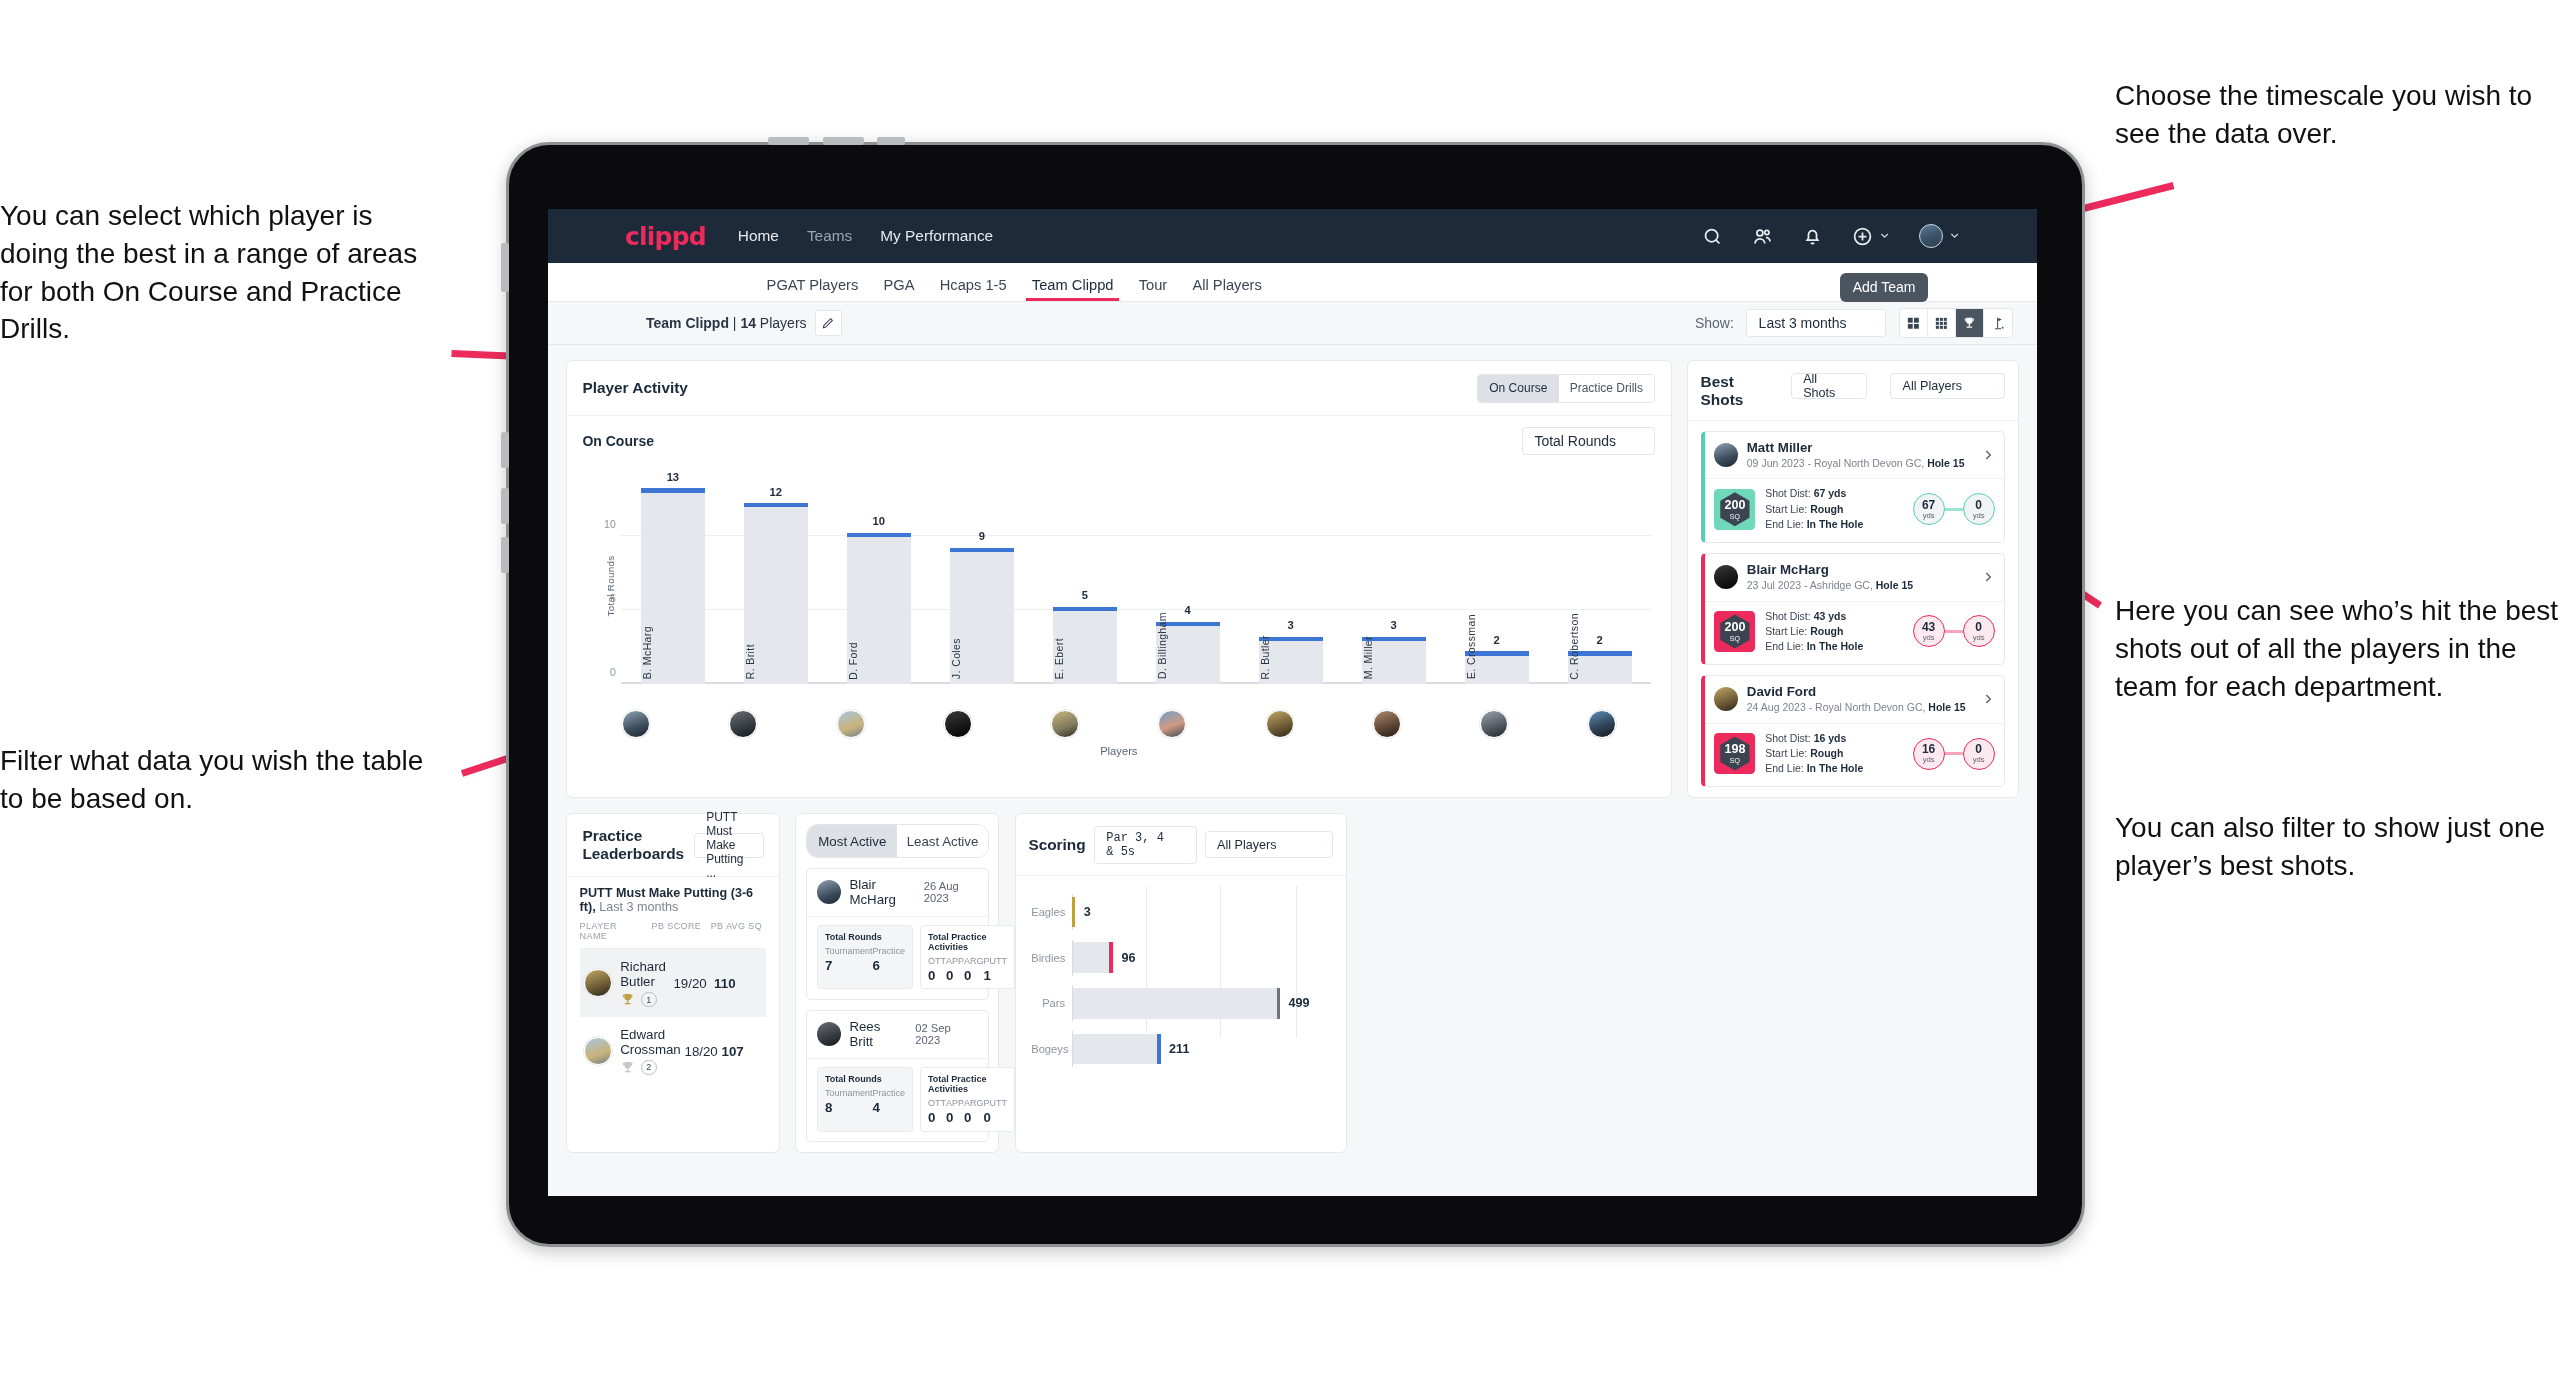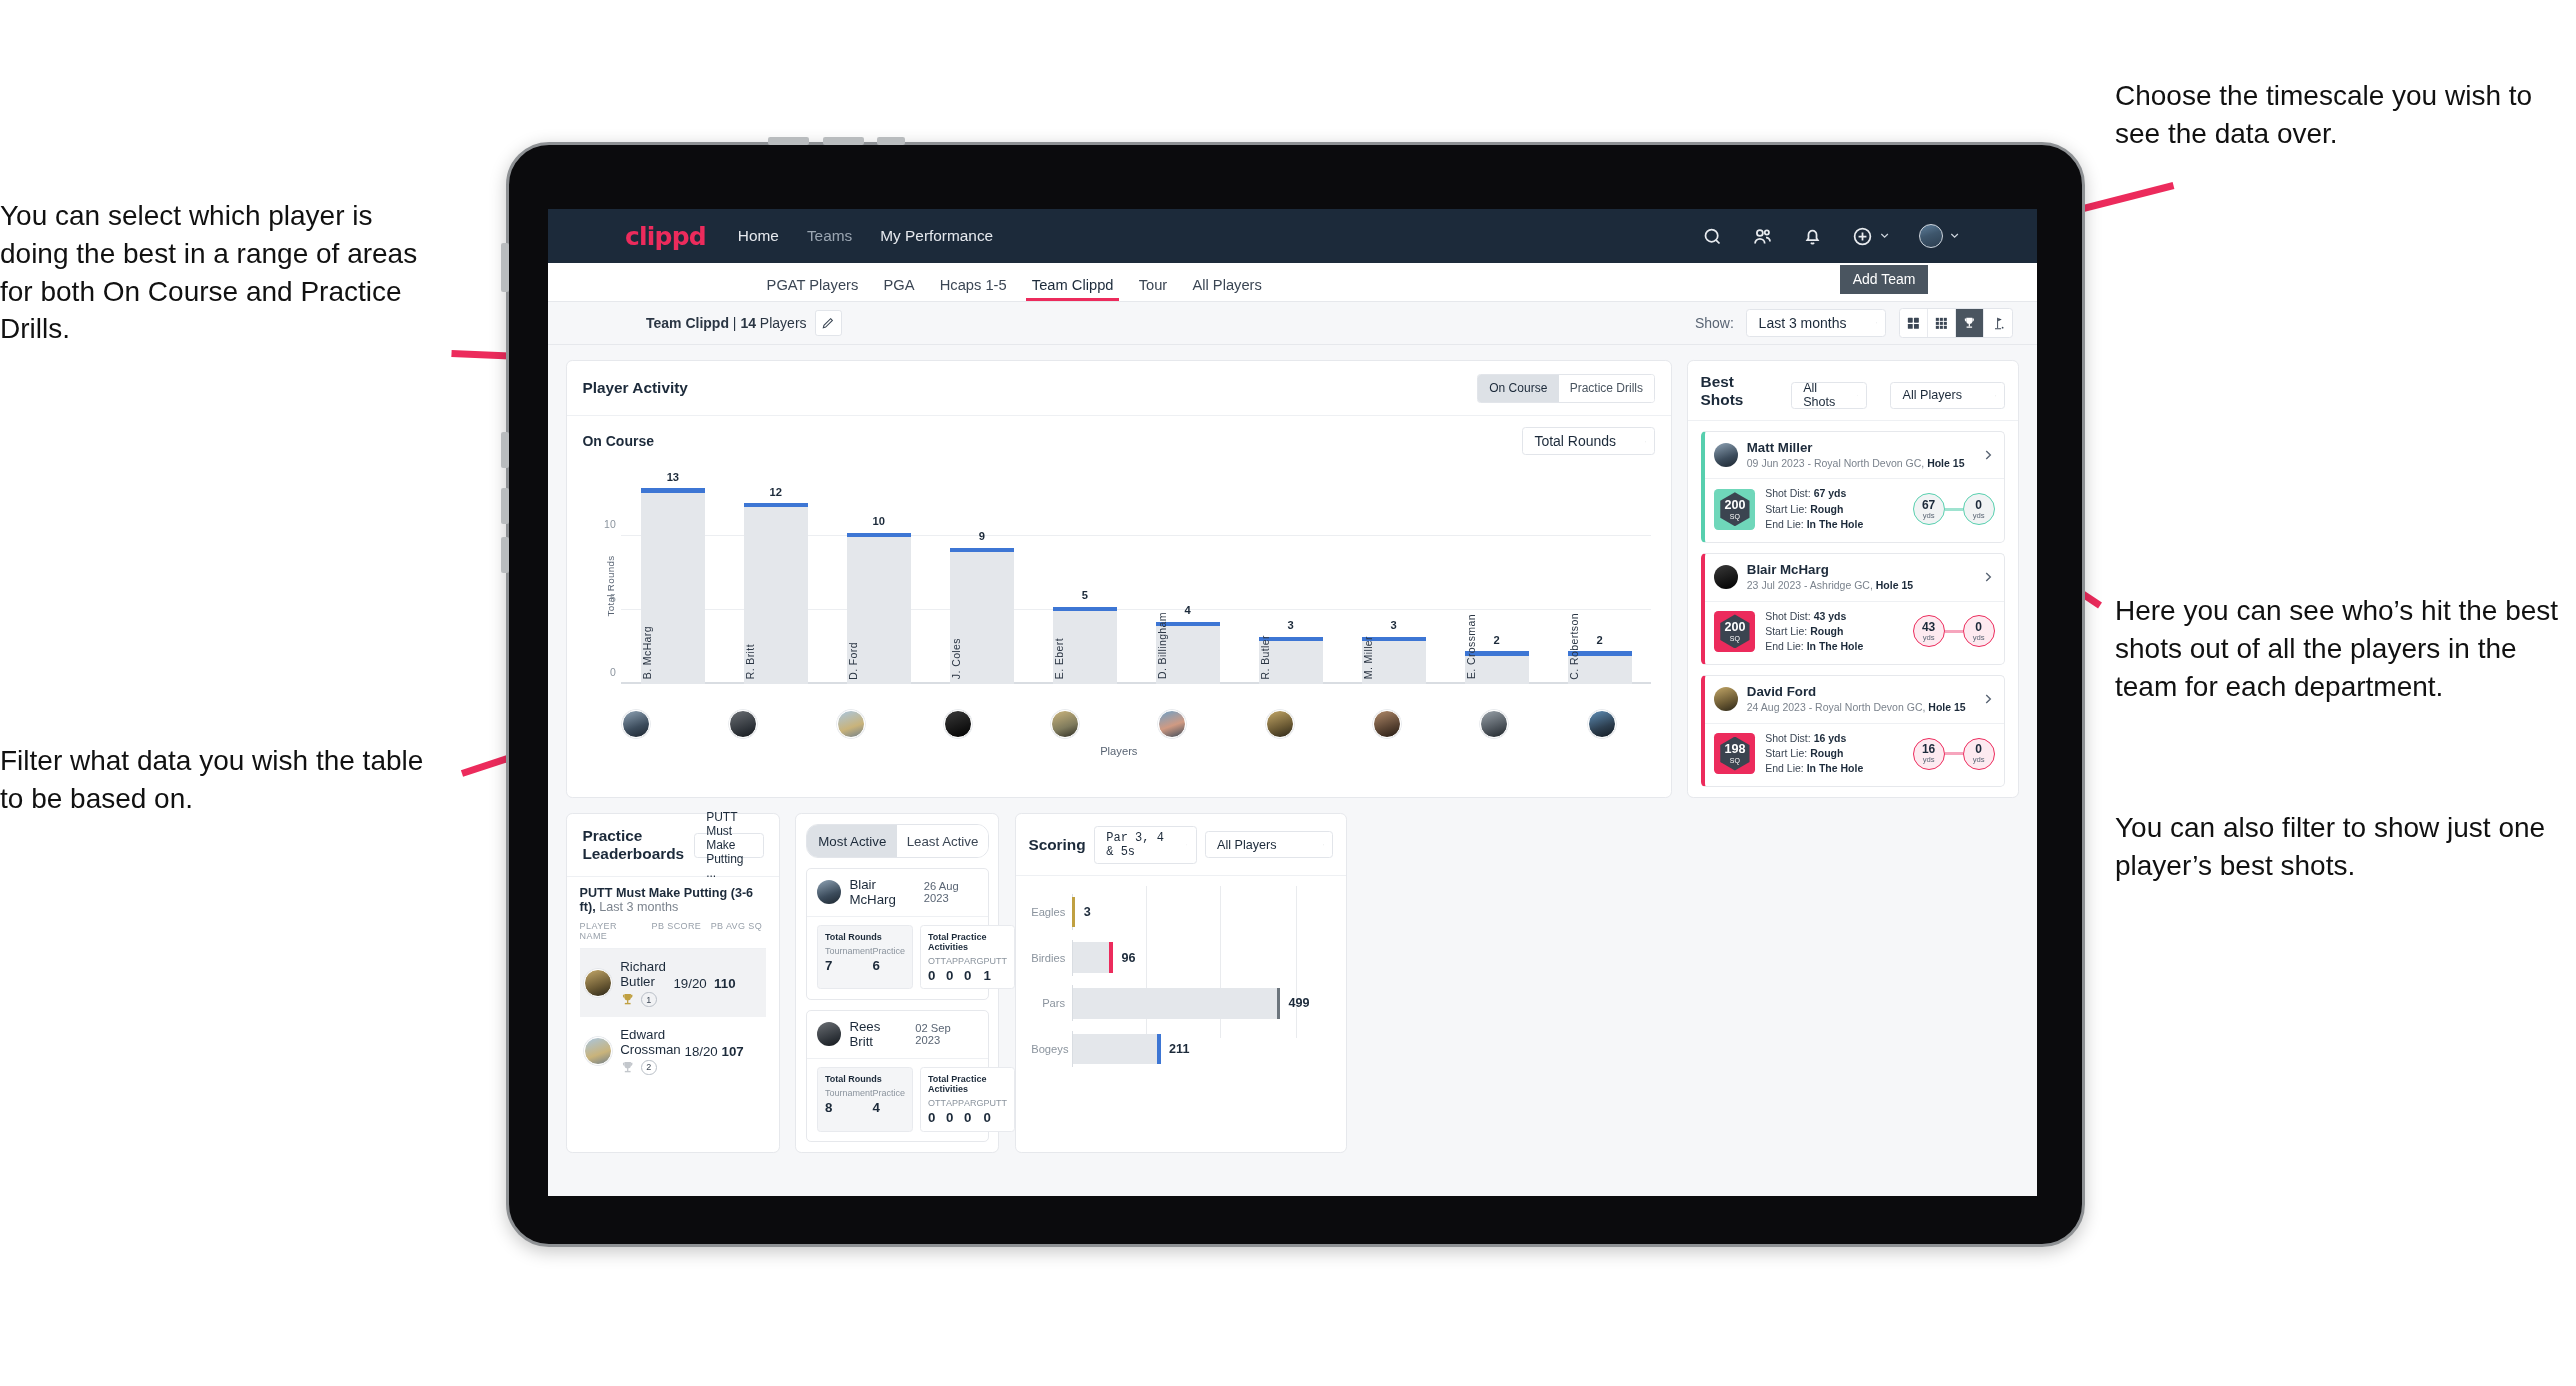--- a/index.html
+++ b/index.html
@@ -44,22 +44,22 @@
   .caret { width: 11.2px; height: 11.2px; color: #cfd6de; }
   .avatar-sm { width: 24px; height: 24px; border-radius: 50%; border: 1.4px solid #cfd6de;
                background: linear-gradient(160deg,#5f7f9c 0%,#3e566c 45%,#2c3e50 100%); }
 
   
   .tabbar { height: 39px; background: #fff; display: flex; align-items: flex-end;
             padding-left: 206px; border-bottom: 0.7px solid #e6e8ec; position: relative; }
   .tab { font-size: 14.7px; color: #3b4654; padding: 0 12.6px 8.4px; cursor: pointer; position: relative; }
   .tab.active { color: #1c2a3a; }
   .tab.active::after { content:""; position:absolute; left: 7px; right: 7px; bottom: 0; height: 2.8px; background: #ec2b5c; }
-  .tooltip { position: absolute; right: 109px; top: 2px; background: #4a5560; color: #fff;
-             font-size: 14px; padding: 6.3px 12.6px; border-radius: 0; }
+  .tooltip { position: absolute; right: 109px; top: 10px; background: #4a5560; color: #fff;
+             font-size: 14px; padding: 6.3px 12.6px; border-radius: 6px; }
 
   
   .subbar { height: 43px; background: #f6f7f9; display: flex; align-items: center;
             padding: 0 24px 0 98px; border-bottom: 0.7px solid #e6e8ec; }
   .teamlbl { font-size: 14px; color: #2b3644; }
   .teamlbl b { font-weight: 700; }
   .edit-btn { width: 26.6px; height: 26.6px; margin-left: 8.4px; border: 0.7px solid #e2e5ea; background: #fff;
               border-radius: 2.8px; display: flex; align-items: center; justify-content: center; cursor: pointer; }
   .sub-right { margin-left: auto; display: flex; align-items: center; gap: 12.6px; }
   .show-lbl { font-size: 14px; color: #5a6574; }
@@ -105,21 +105,21 @@
   .bar { width: 62%; background: #e4e7eb; position: relative; }
   .bar::before { content:""; position: absolute; left: 0; right: 0; top: -2.8px; height: 4.2px; background: #3d76d4; }
   .bar-name { position: absolute; bottom: 4.2px; font-size: 10.5px; color: #2b3644; white-space: nowrap;
               writing-mode: vertical-rl; transform: rotate(180deg); letter-spacing: 0.4px; }
   .av-row { display: flex; justify-content: space-between; margin: 8.4px 55px 0 55px; }
   .av { width: 28px; height: 28px; border-radius: 50%; border: 1.4px solid #fff; box-shadow: 0 0 0 0.7px #e1e4e8; }
   .xlab { text-align: center; font-size: 11.2px; color: #5a6574; margin-top: 7px; padding-bottom: 11.2px; }
 
   
   #bs { width: 332px; flex: 0 0 332px; }
-  .bs-hd { display: flex; align-items: flex-end; padding: 11.2px 12.6px; gap: 23px; border-bottom: 0.7px solid #eef0f3; }
+  .bs-hd { display: flex; align-items: flex-start; padding: 11.2px 12.6px; gap: 23px; border-bottom: 0.7px solid #eef0f3; }
   #allshots { width: 87px; height: 26.6px; font-size: 12.6px; }
   #allplayers1 { width: 133px; height: 26.6px; font-size: 12.6px; }
   .shot { margin: 9.8px 12.6px; border: 0.7px solid #e6e8ec; border-radius: 4.9px; border-left: 4.9px solid #ec2b5c;
           overflow: hidden; cursor: pointer; }
   .shot.green { border-left-color: #57cfae; }
   .shot-top { display: flex; align-items: center; gap: 8.4px; padding: 8.4px 9.8px; }
   .shot-av { width: 24px; height: 24px; border-radius: 50%; flex: 0 0 24px; }
   .shot-name { font-size: 13.3px; font-weight: 700; color: #1c2a3a; line-height: 1.2; }
   .shot-meta { font-size: 10.5px; color: #7b838d; line-height: 1.35; }
   .shot-meta b { color: #1c2a3a; }

